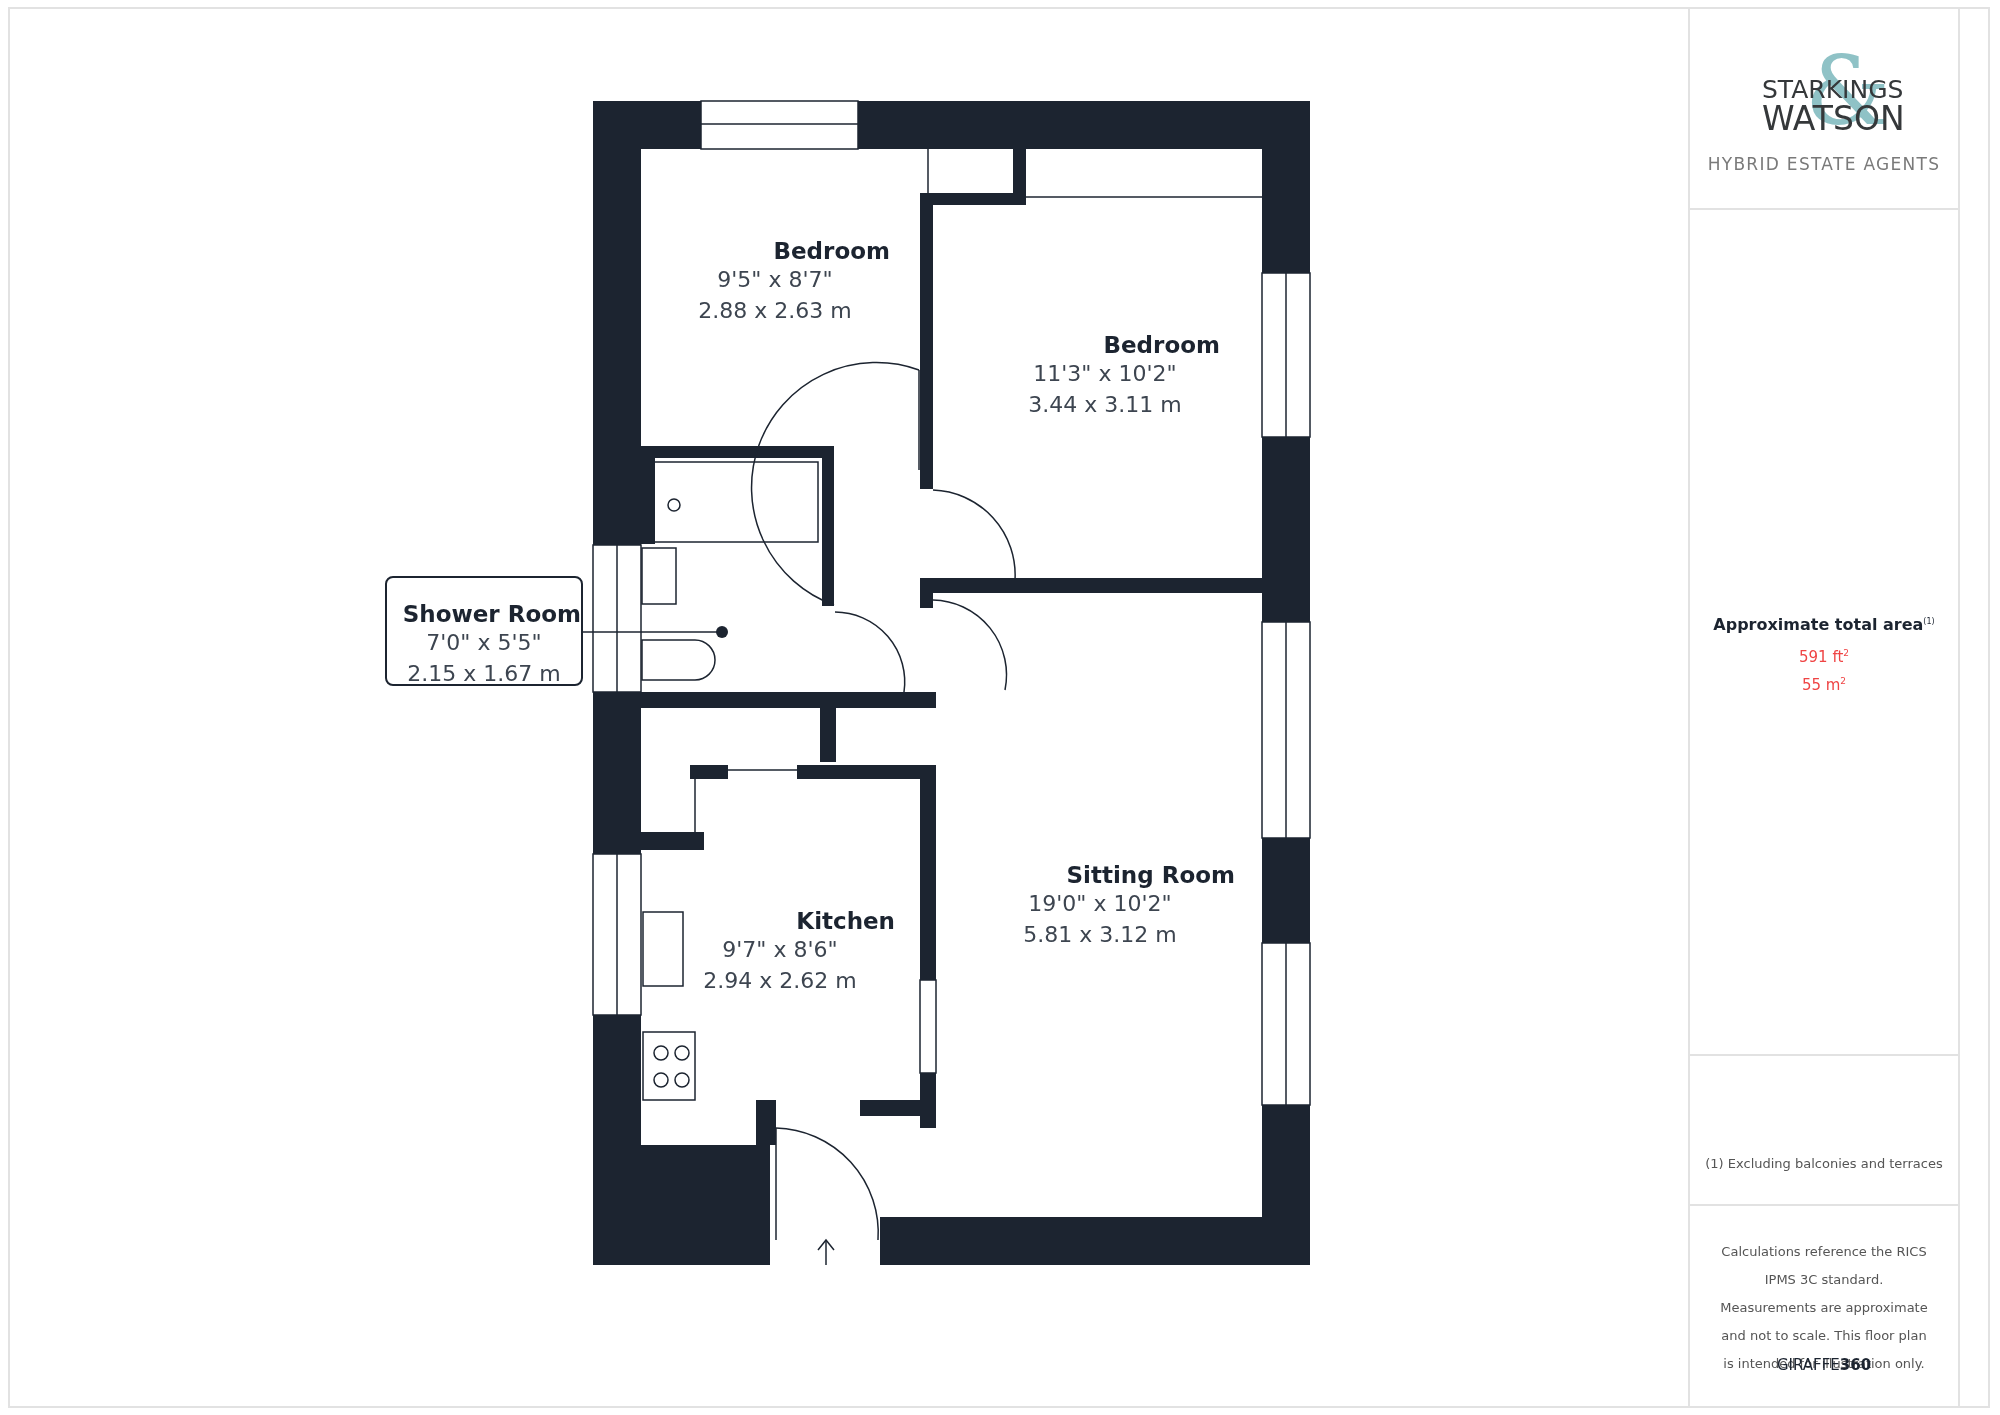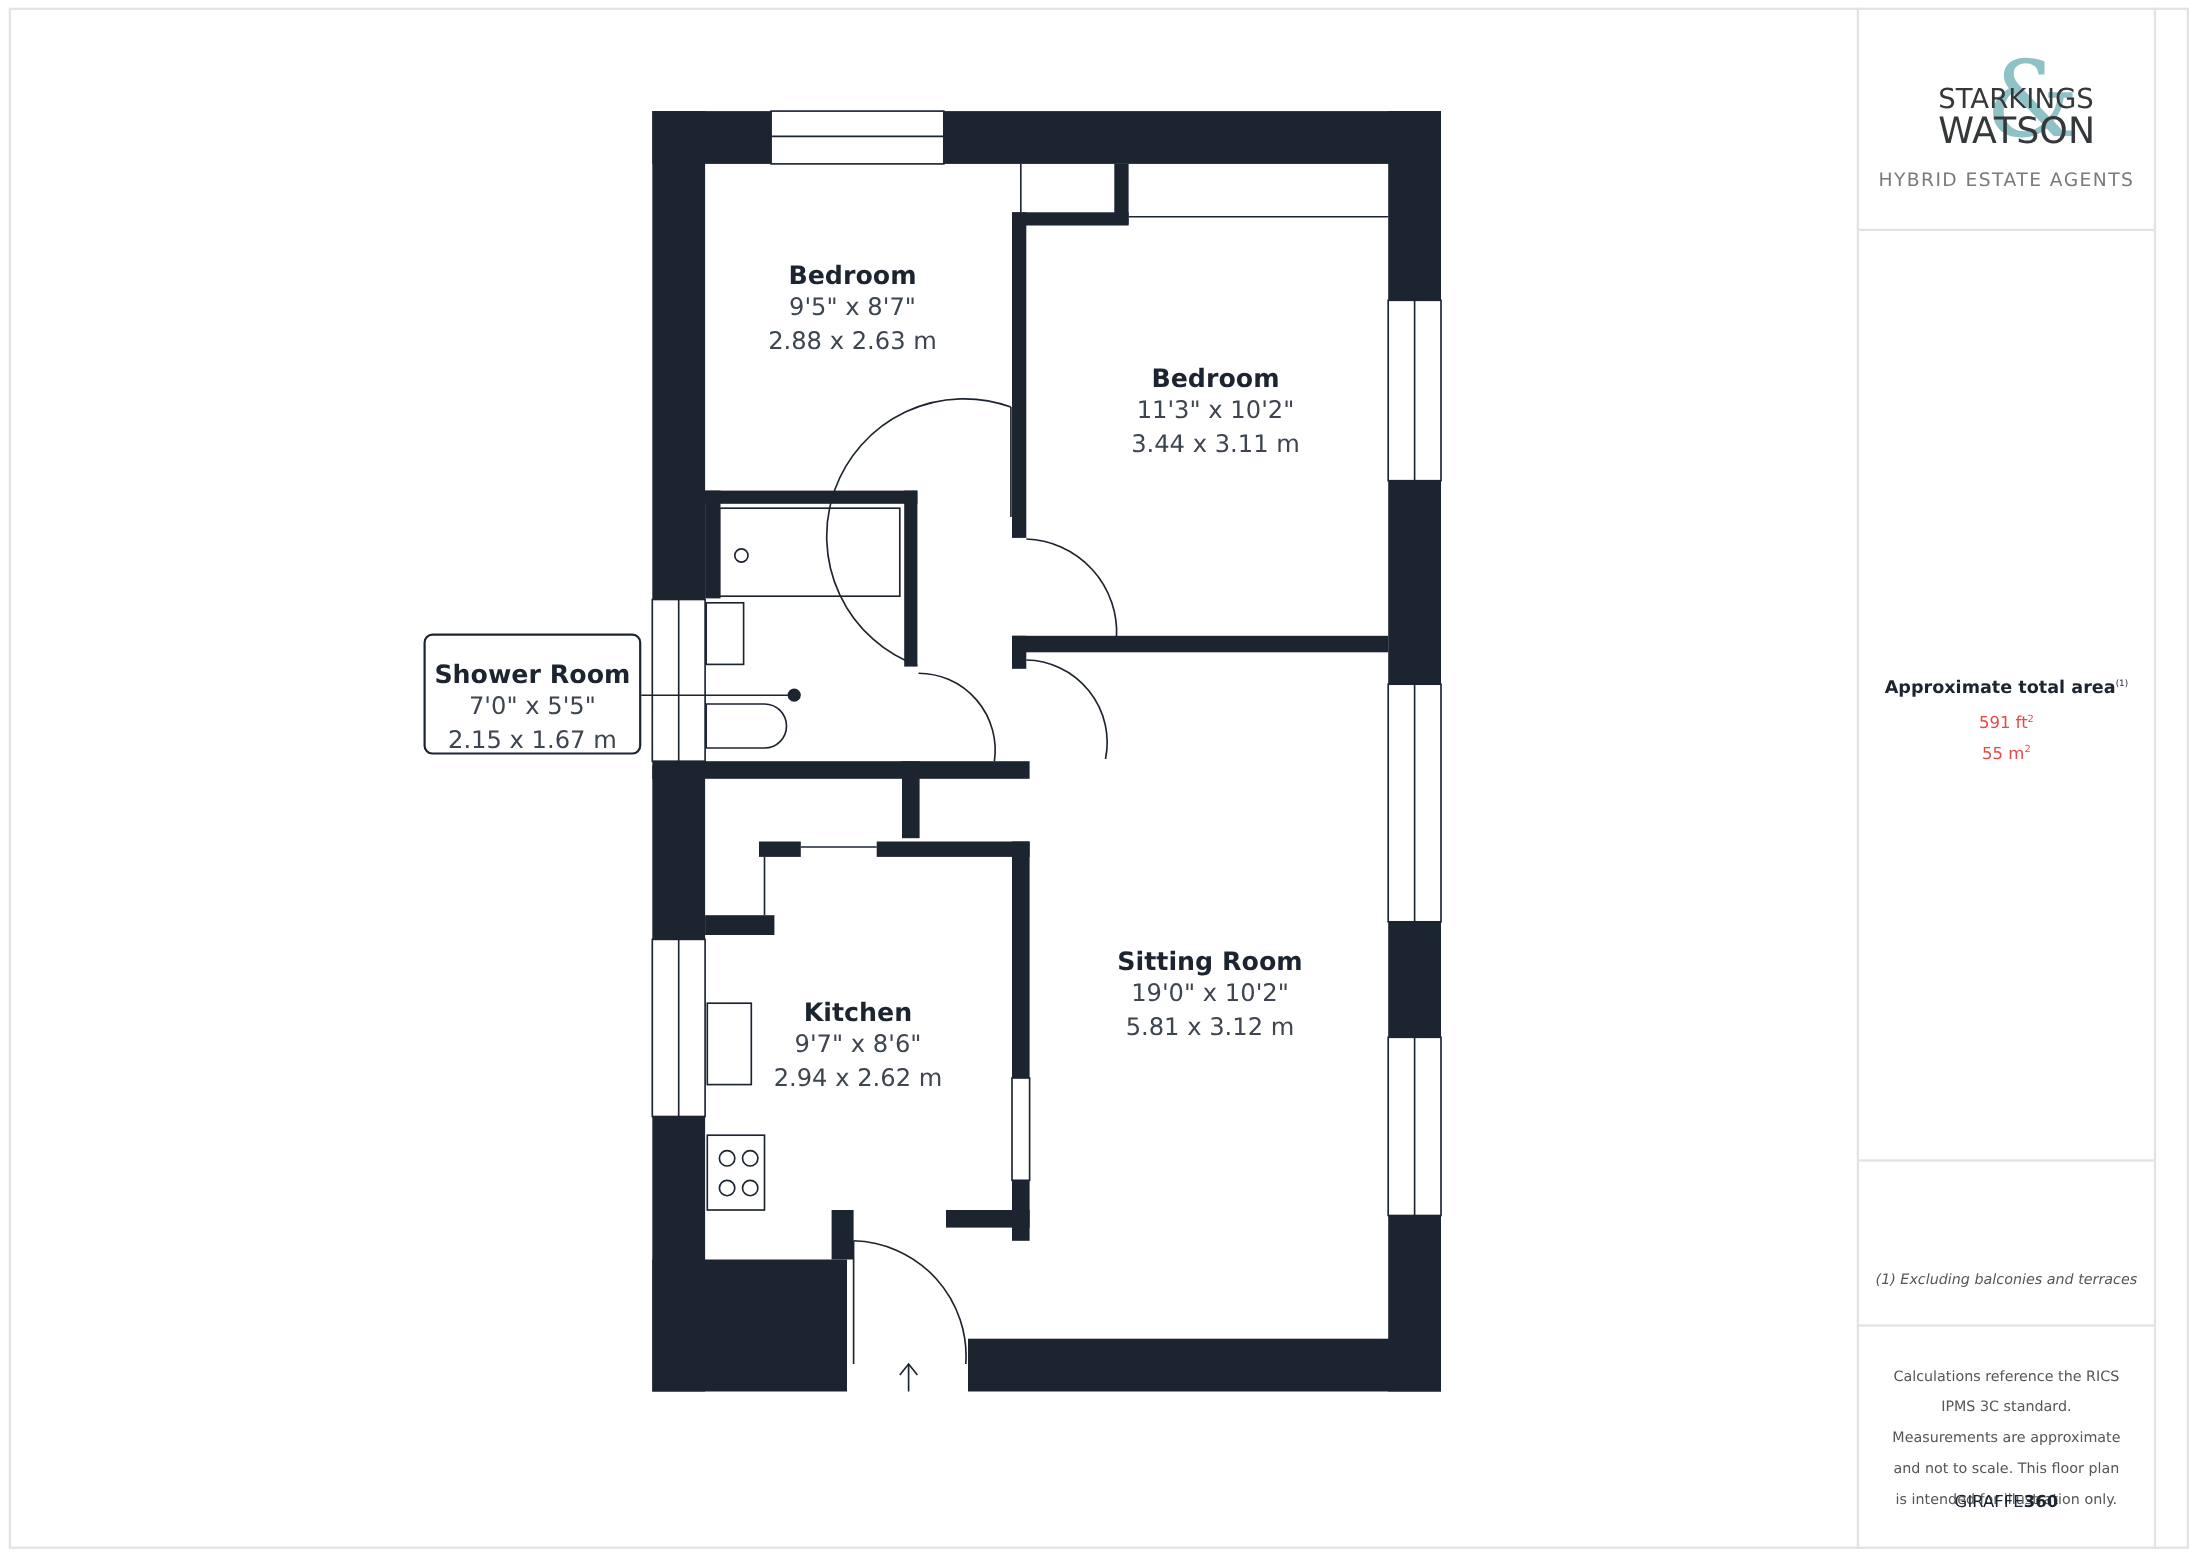--- a/index.html
+++ b/index.html
@@ -16,27 +16,27 @@
   .logo-line1, .logo-line2 { position:absolute; left:12px; width:140px; font-family:"DejaVu Sans", sans-serif; color:#35383a; letter-spacing:0px; text-align:left; }
   .logo-line1 { top:28px; font-size:25px; }
   .logo-line2 { top:52px; font-size:33px; }
   .logo-tag { position:absolute; left:0; right:0; top:147px; font-size:17px; letter-spacing:1.3px; color:#7a7a7a; }
   .area-title { position:absolute; left:0; right:0; top:405px; font-size:16px; font-weight:bold; color:#1c2430; }
   .area-title sup { font-size:8px; font-weight:normal; }
   .area-ft, .area-m { position:absolute; left:0; right:0; font-size:15px; color:#ef4444; }
   .area-ft { top:438px; }
   .area-m { top:466px; }
   .area-ft sup, .area-m sup { font-size:9px; }
-  .note-text { position:absolute; left:0; right:0; top:28px; font-size:13px; color:#555;font-style:italic; }
+  .note-text { position:absolute; left:0; right:0; top:28px; font-size:13px; color:#555; }
   .disc-text { position:absolute; left:30px; right:30px; top:32px; font-size:13px; line-height:28px; color:#555; }
   .giraffe { position:absolute; left:0; right:0; top:150px; font-size:15px; color:#1c2430; }
   .giraffe b { font-weight:bold; }
   .plan { position:absolute; left:0; top:0; }
   .label { position:absolute; text-align:center; }
-  .room-name { font-weight:bold; font-size:23px; color:#1c2430; }
+  .room-name { font-weight:bold; font-size:23px; color:#1c2430;text-align:right; }
   .room-dim { font-size:22px; color:#3d4550; line-height:31px; }
   .callout { position:absolute; left:385px; top:576px; width:198px; height:110px; border:2px solid #1c2430; border-radius:8px; background:#fff; box-sizing:border-box; text-align:center; }
   .callout .room-name { margin-top:23px; }
 </style>
 </head>
 <body>
 
 <div class="frame"></div>
 
 <svg class="plan" width="1688" height="1415" viewBox="0 0 1688 1415">

